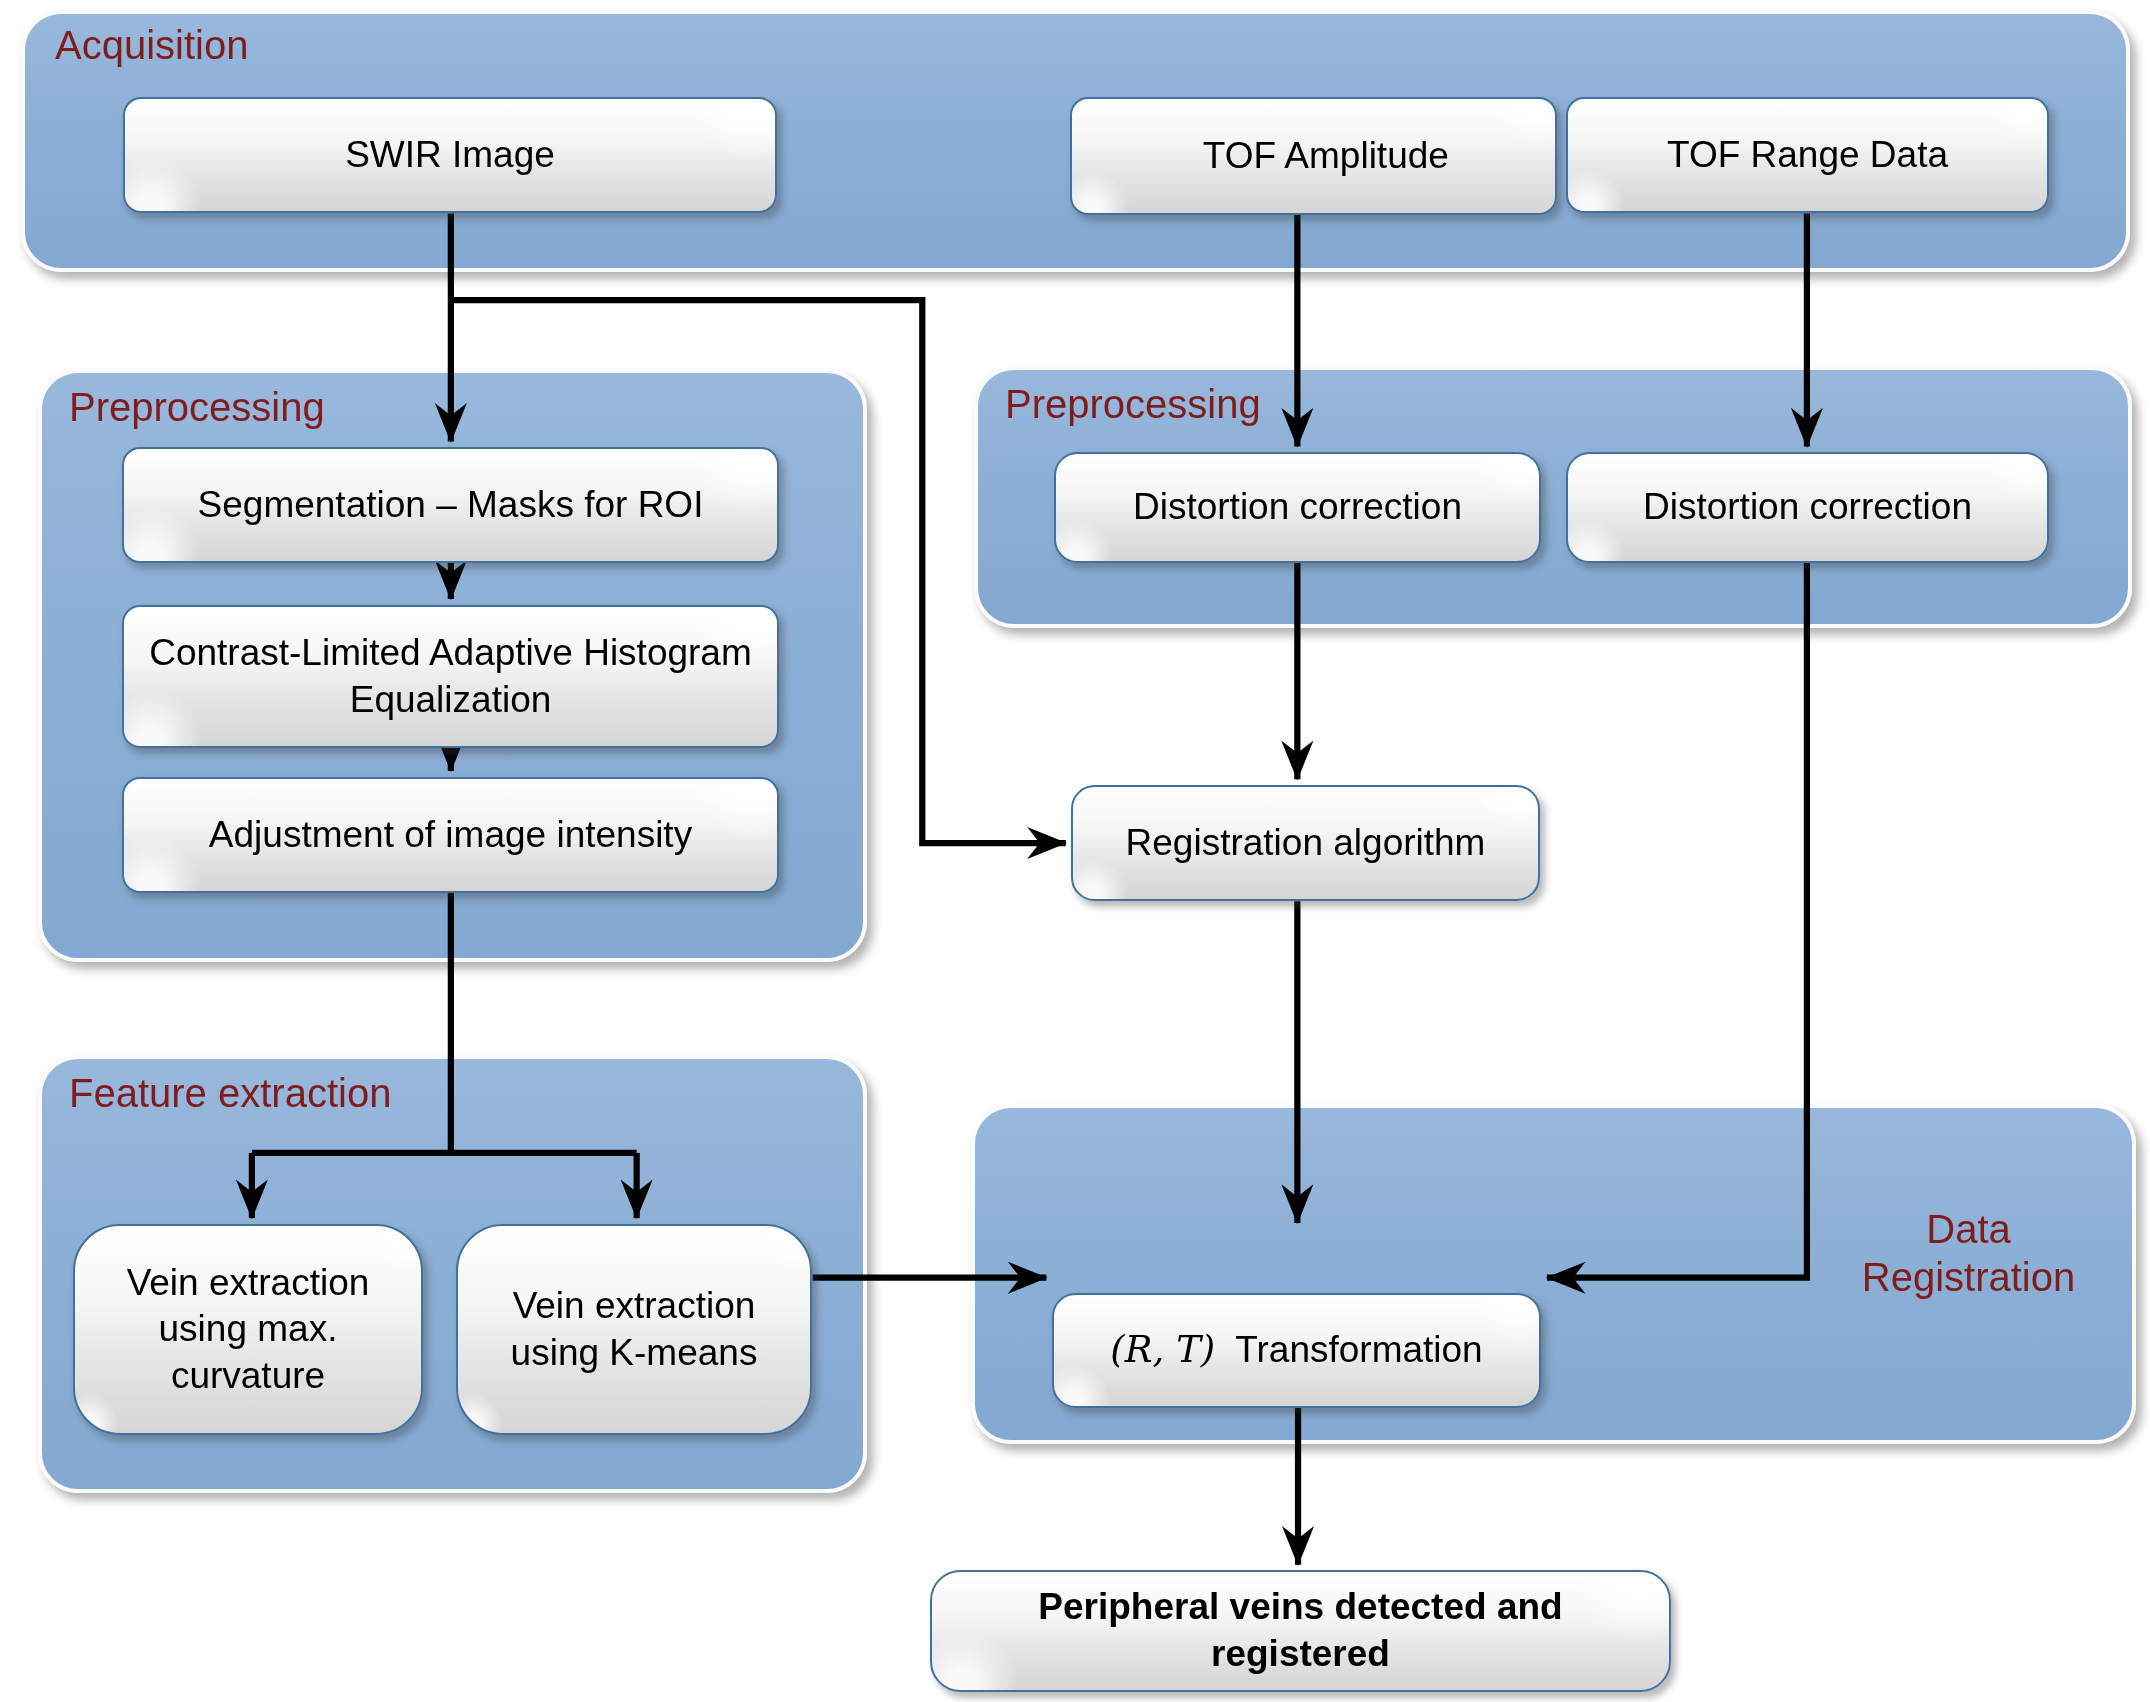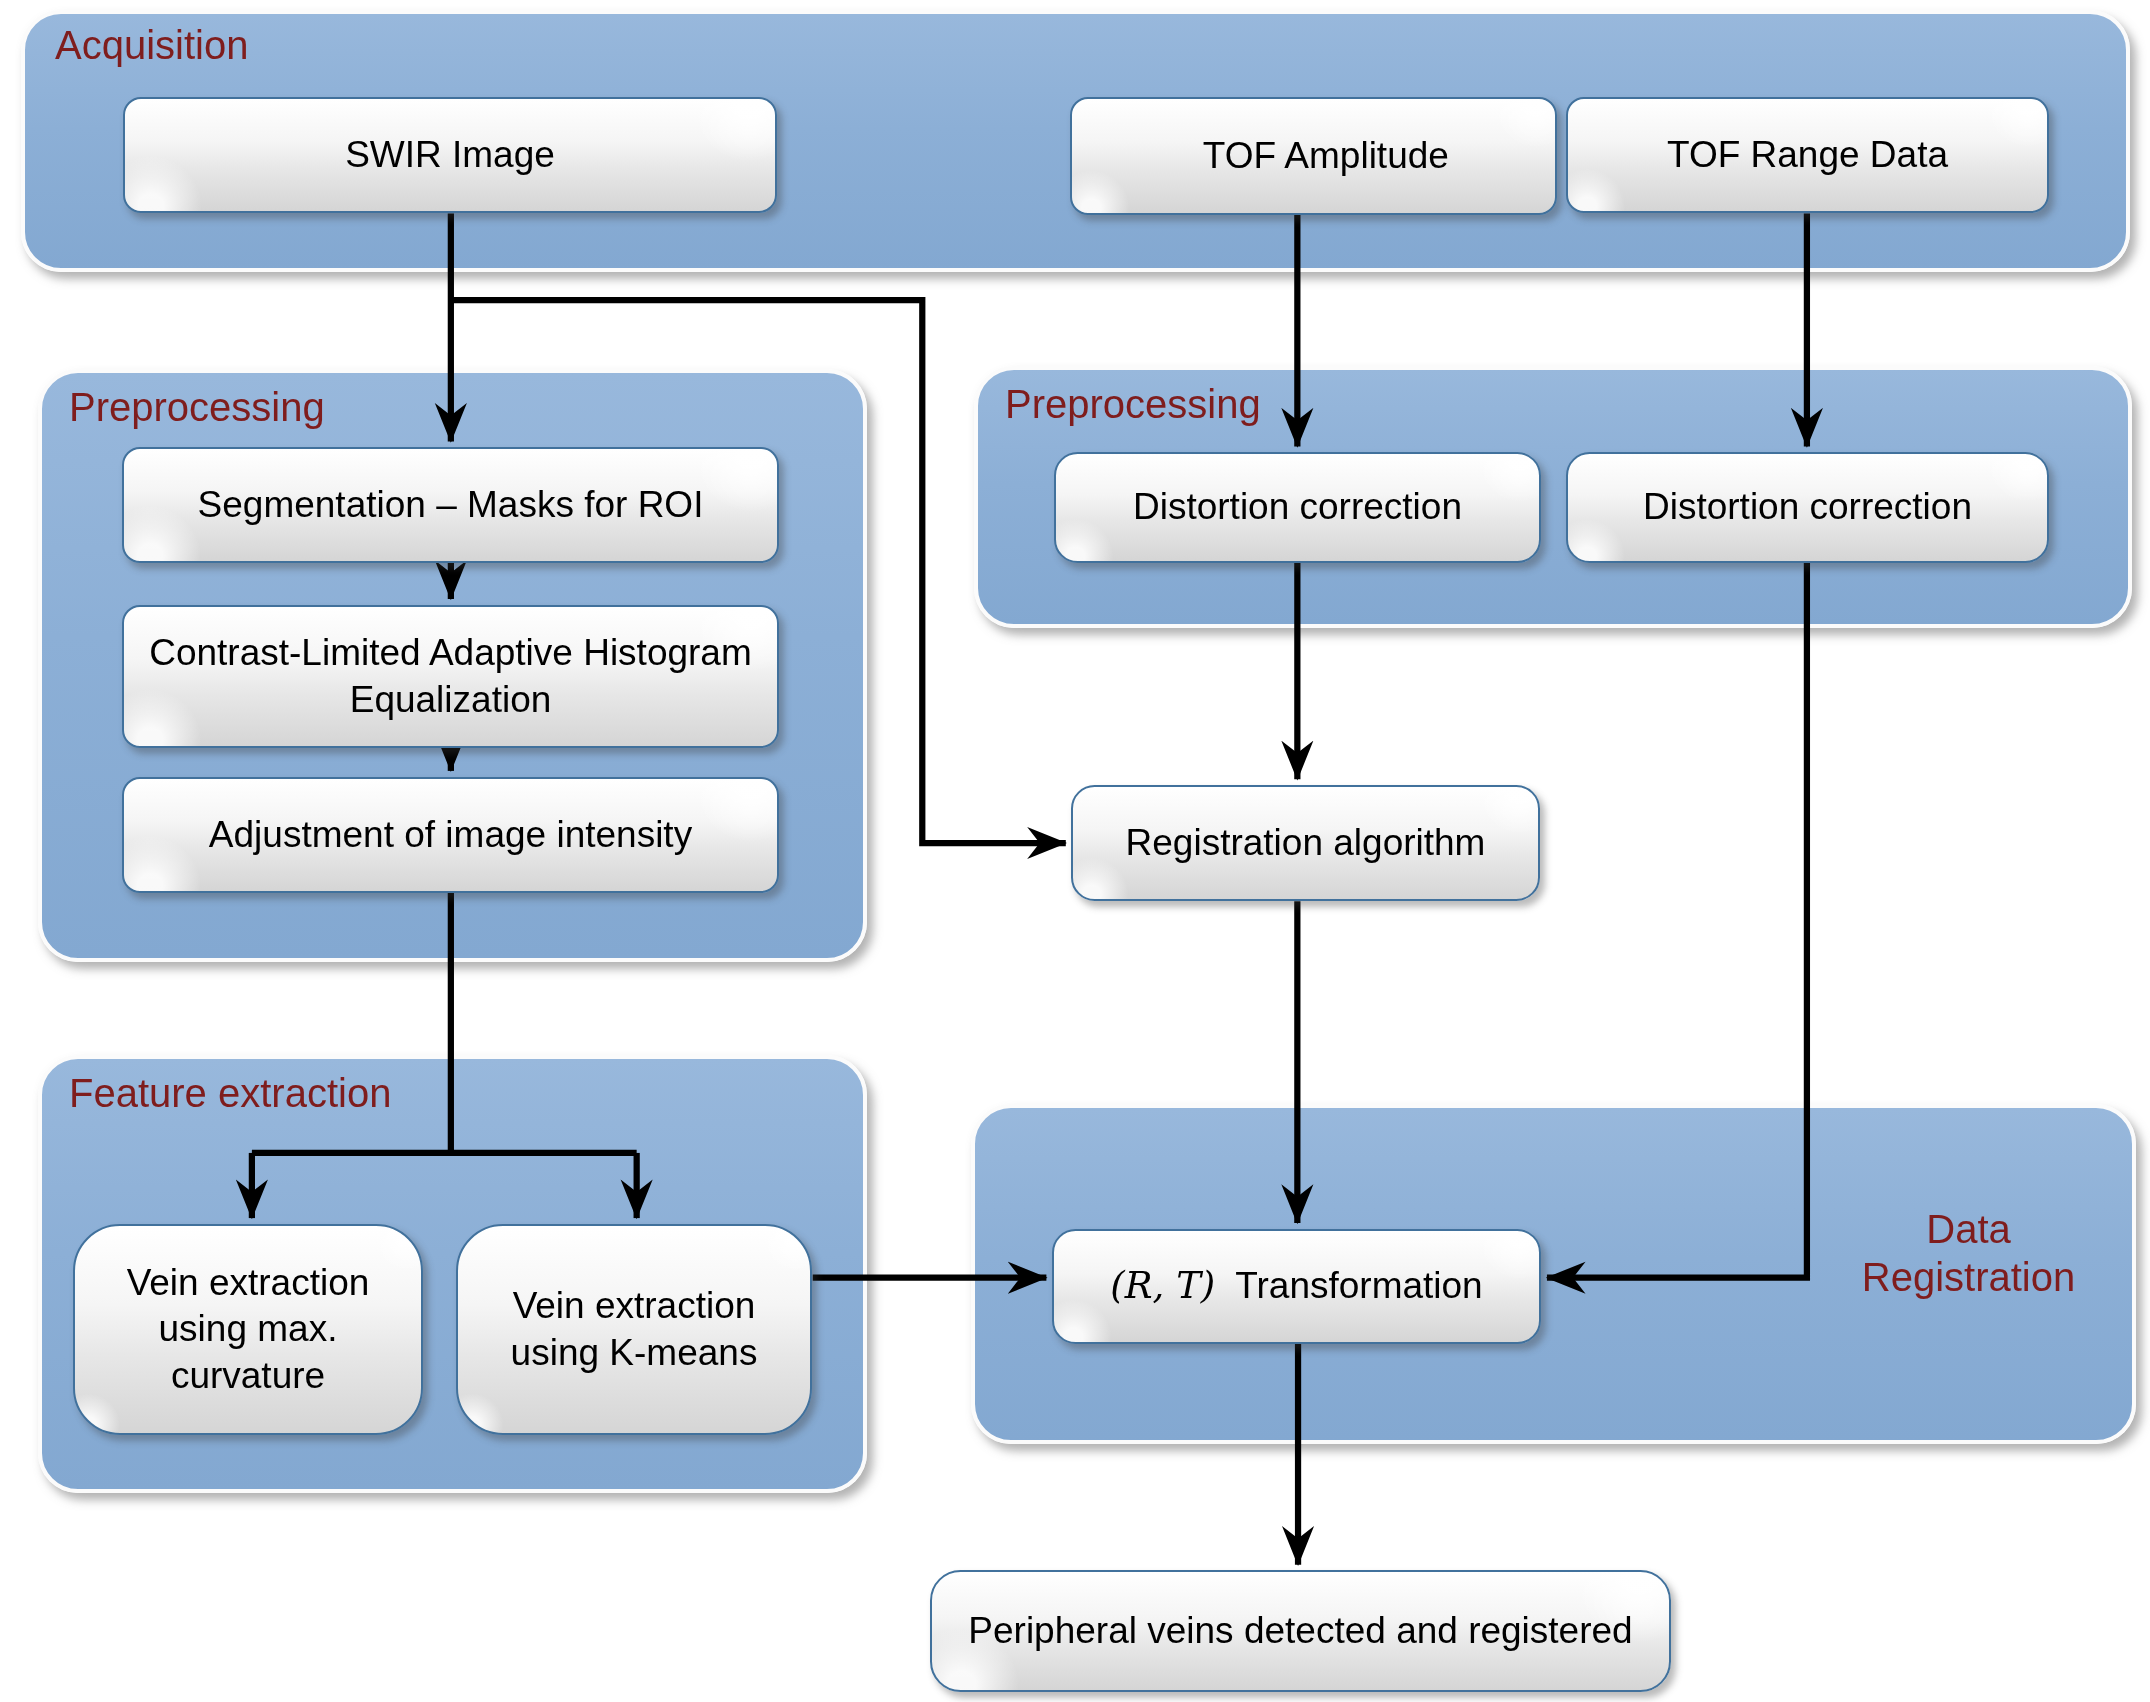--- a/index.html
+++ b/index.html
@@ -13,21 +13,21 @@
   svg.wires{position:absolute;left:0;top:0;z-index:2;}
   .node{position:absolute;display:flex;align-items:center;justify-content:center;
         flex-direction:row;text-align:center;color:#000;font-size:37px;line-height:1.26;
         border:2.8px solid #41719c;border-radius:18px;box-sizing:border-box;padding:0 15.3px;
         background:
           radial-gradient(circle at 96% 5%, rgba(255,255,255,.95) 0 2%, rgba(255,255,255,0) 9%),
           radial-gradient(circle at 4% 96%, rgba(255,255,255,.85) 0 2%, rgba(255,255,255,0) 8%),
           linear-gradient(180deg,#ffffff 0%,#f5f5f5 38%,#e7e7e7 62%,#d5d5d5 100%);
         box-shadow:4.2px 5.5px 7px rgba(60,60,60,.35);z-index:3;}
   .r-lg{border-radius:47px;}
-  .r-md{border-radius:30.5px;}
+  .r-md{border-radius:30.5px;font-weight:bold;}
   .math{font-family:"DejaVu Serif",serif;font-style:italic;}
   .after-math{margin-left:20px;}
 </style>
 </head>
 <body>
 
 <div id="canvas">
 
   <div class="container" style="left:21px;top:9.7px;width:2109px;height:262px;"></div>
   <div class="container" style="left:38px;top:369px;width:829px;height:593px;"></div>
@@ -99,21 +99,21 @@
     <span>Registration algorithm</span>
   </div>
 
   <div class="node r-lg" style="left:73px;top:1224px;width:350px;height:211px;">
     <span>Vein extraction using max. curvature</span>
   </div>
   <div class="node r-lg" style="left:456px;top:1224px;width:356px;height:211px;">
     <span>Vein extraction using K-means</span>
   </div>
 
-  <div class="node" style="left:1052px;top:1229px;width:489px;height:115px;border-radius:23.6px;">
+  <div class="node" style="left:1052px;top:1293px;width:489px;height:115px;border-radius:23.6px;">
     <span class="math">(R, T)</span>
     <span class="after-math">Transformation</span>
   </div>
 
   <div class="node r-md" style="left:930px;top:1570px;width:741px;height:122px;">
     <span>Peripheral veins detected and registered</span>
   </div>
 
 </div>
 

